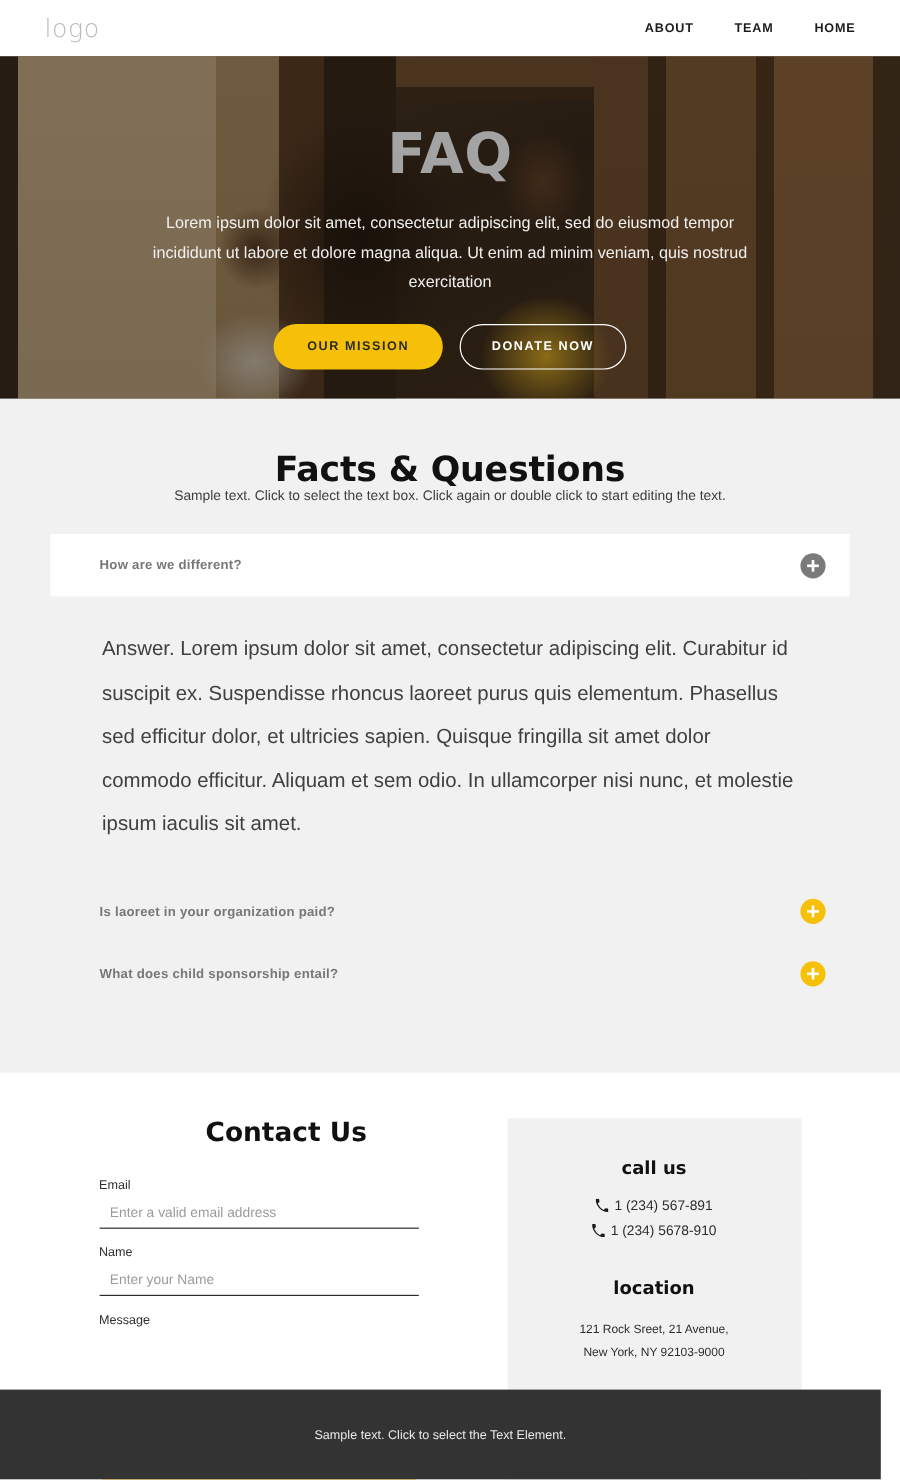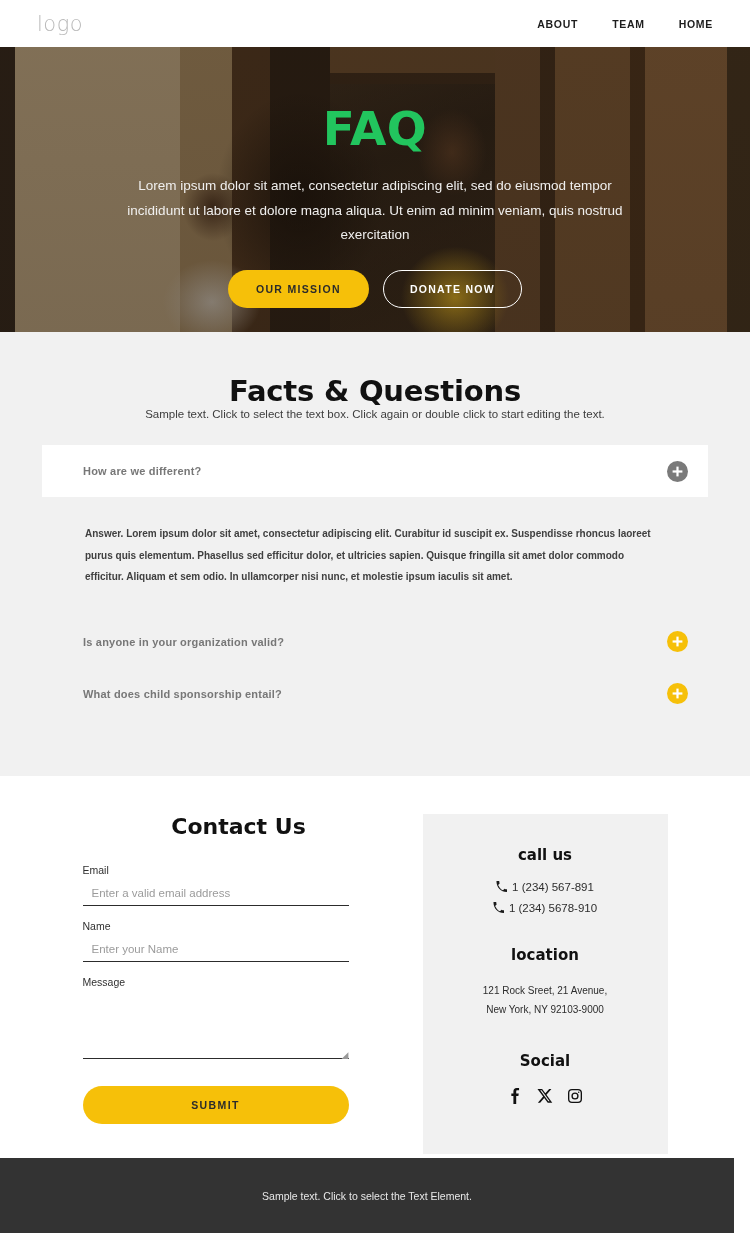--- a/index.html
+++ b/index.html
@@ -75,21 +75,21 @@
     height: 100%;
     display: flex;
     flex-direction: column;
     align-items: center;
     padding-top: 58px;
   }
   .hero-title {
     font-family: "DejaVu Sans", sans-serif;
     font-size: 47px;
     font-weight: bold;
-    color: #22c55e;
+    color: #a3a3a3;
     letter-spacing: 0.5px;
     line-height: 1;
   }
   .hero-sub {
     margin-top: 22px;
     width: 520px;
     text-align: center;
     font-size: 13.5px;
     line-height: 1.82;
     color: #f0efee;
@@ -169,24 +169,23 @@
     border-radius: 50%;
     display: flex; align-items: center; justify-content: center;
     flex: none;
   }
   .plus-icon.gray { background: #7a7a7a; }
   .plus-icon.yellow { background: #f6c009; }
   .plus-icon svg { display: block; }
   .acc-answer {
     margin: 26px 42px 0 42px;
     padding: 0 44px 0 43px;
-    font-size: 10px;
+    font-size: 17px;
     line-height: 2.15;
     color: #404040;
-    font-weight: bold;
   }
   .acc-gap { height: 28px; }
 
   
   .contact {
     background: #ffffff;
     padding: 38px 0 44px 0;
     display: flex;
     justify-content: center;
     gap: 8px;
@@ -348,21 +347,21 @@
               <rect x="0.6" y="4.4" width="9.8" height="2.2" fill="#fff"></rect>
             </svg>
         </span>
       </div>
 
       <div class="acc-answer">Answer. Lorem ipsum dolor sit amet, consectetur adipiscing elit. Curabitur id suscipit ex. Suspendisse rhoncus laoreet purus quis elementum. Phasellus sed efficitur dolor, et ultricies sapien. Quisque fringilla sit amet dolor commodo efficitur. Aliquam et sem odio. In ullamcorper nisi nunc, et molestie ipsum iaculis sit amet.</div>
 
       <div class="acc-gap"></div>
 
       <div class="acc-row">
-        <span class="acc-q">Is anyone in your organization valid?</span>
+        <span class="acc-q">Is laoreet in your organization paid?</span>
         <span class="plus-icon yellow">
           <svg width="11" height="11" viewBox="0 0 11 11">
               <rect x="4.4" y="0.6" width="2.2" height="9.8" fill="#fff"></rect>
               <rect x="0.6" y="4.4" width="9.8" height="2.2" fill="#fff"></rect>
             </svg>
         </span>
       </div>
 
       <div class="acc-row">
         <span class="acc-q">What does child sponsorship entail?</span>

